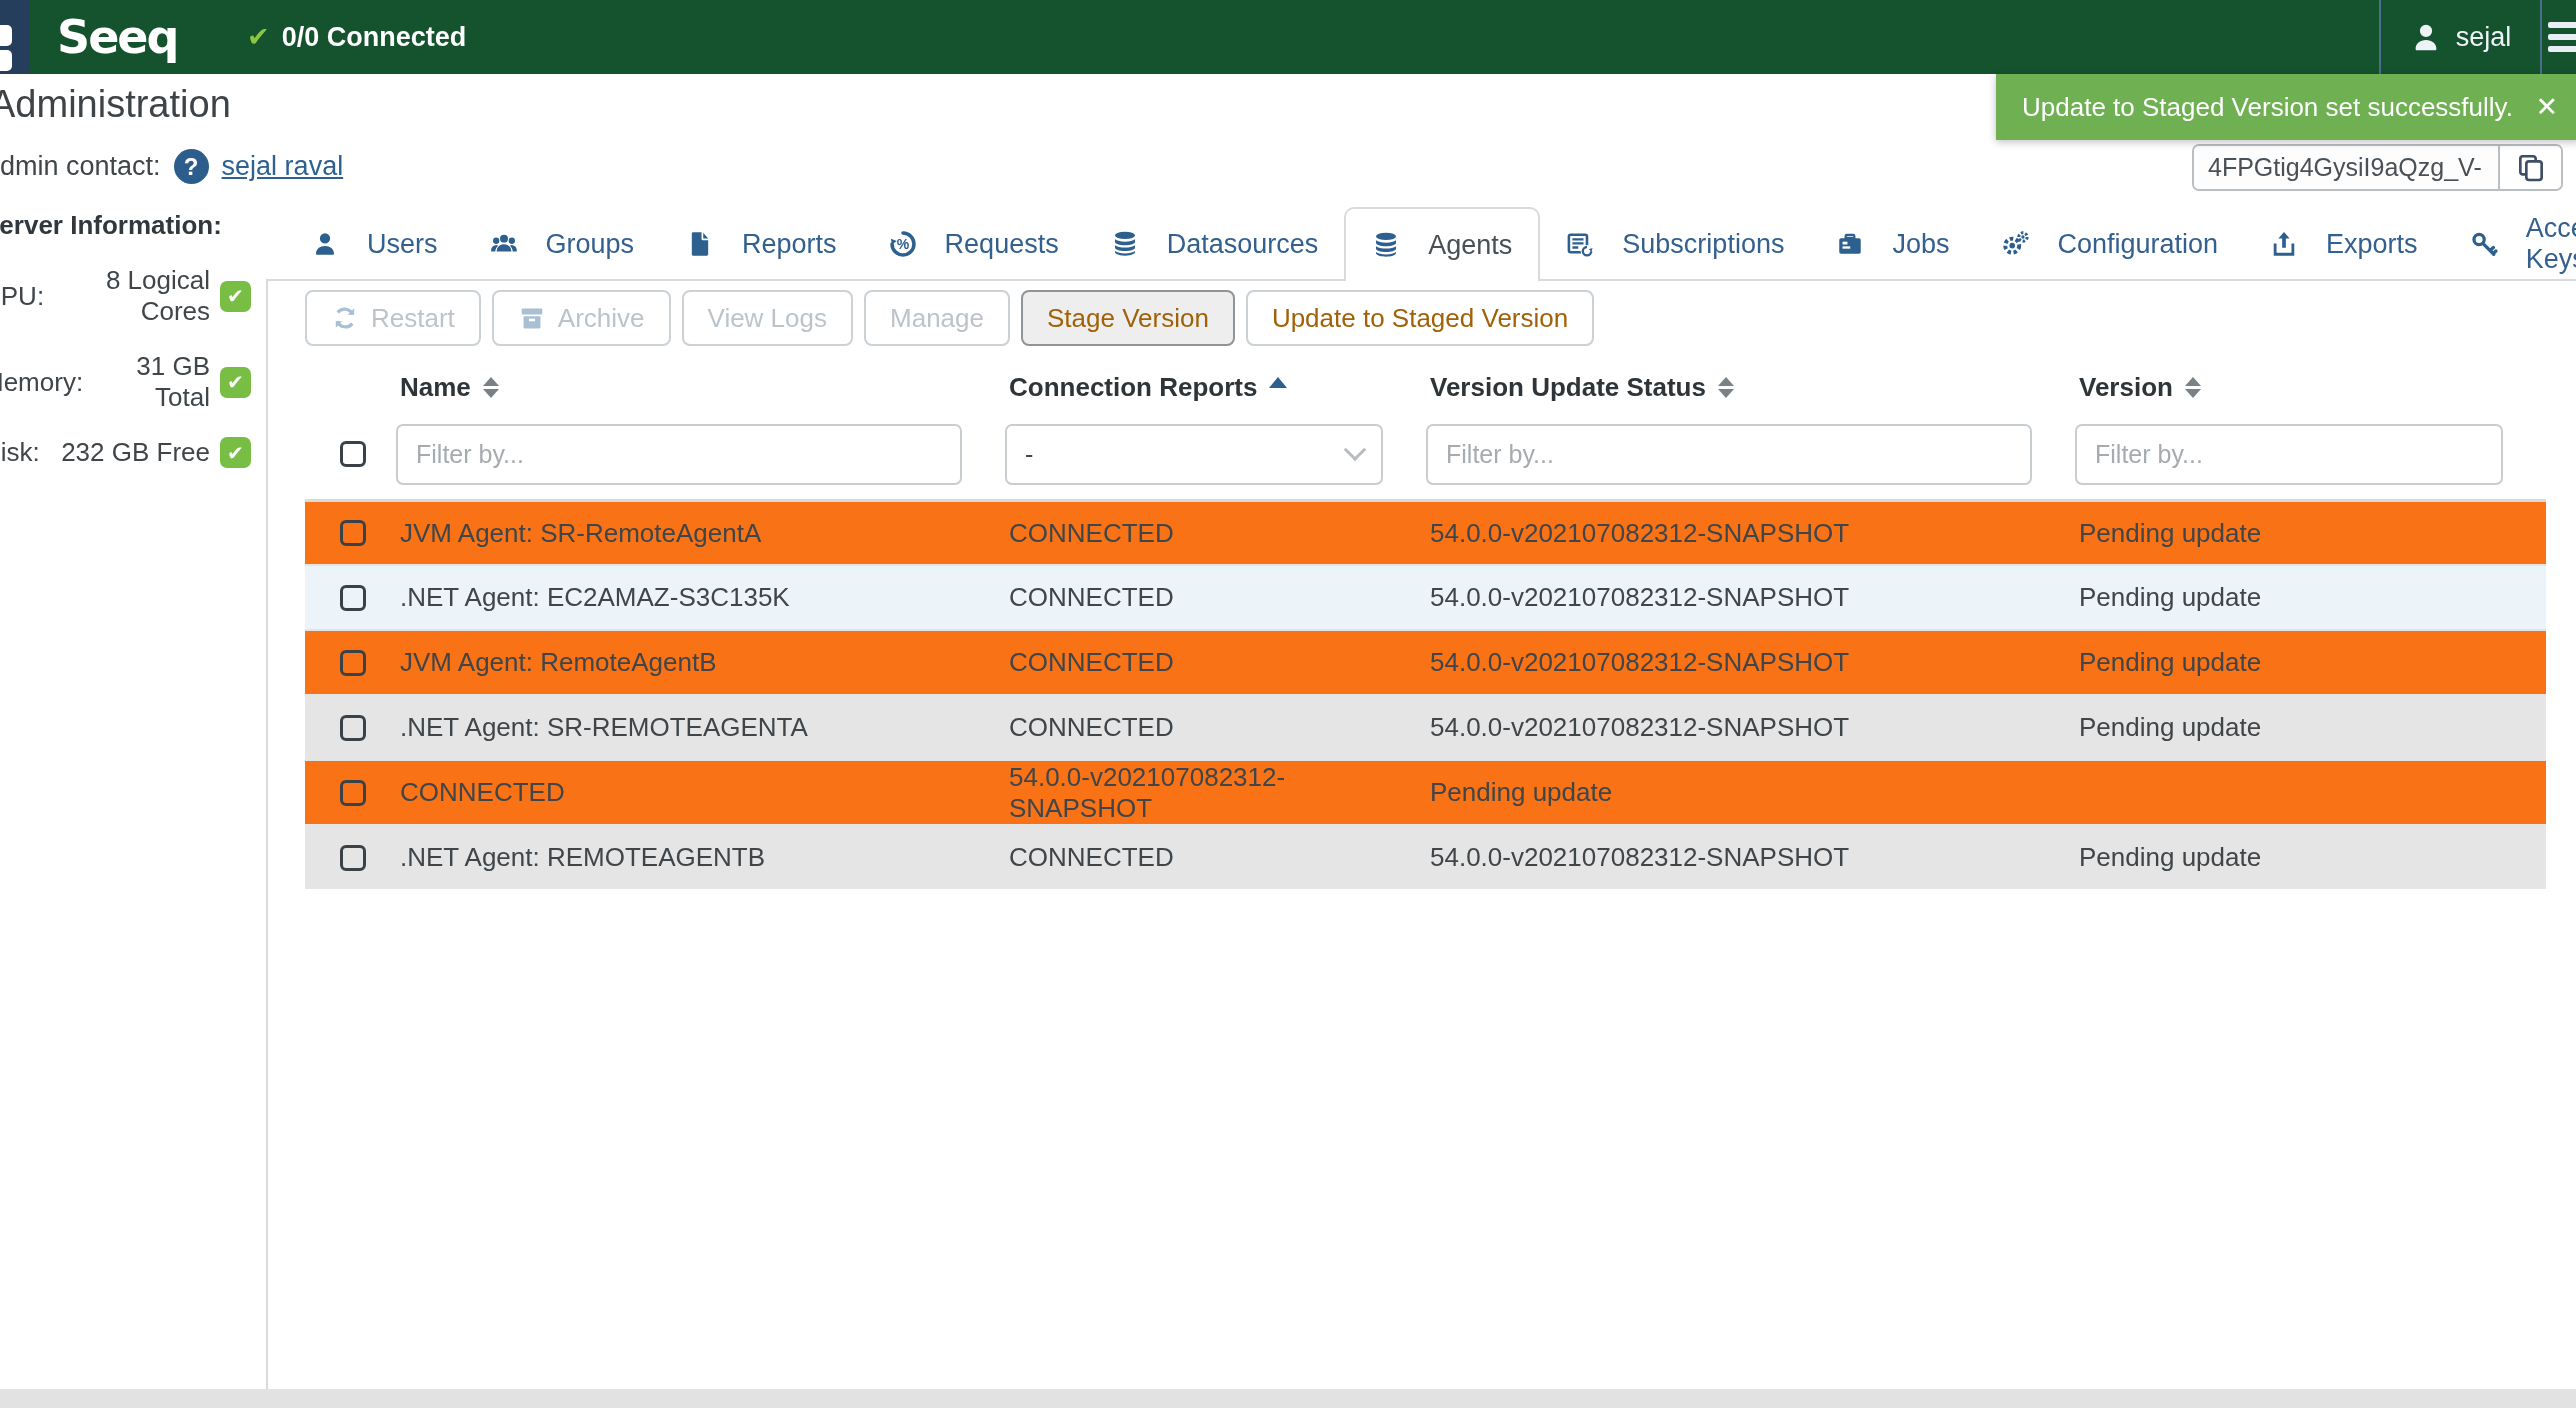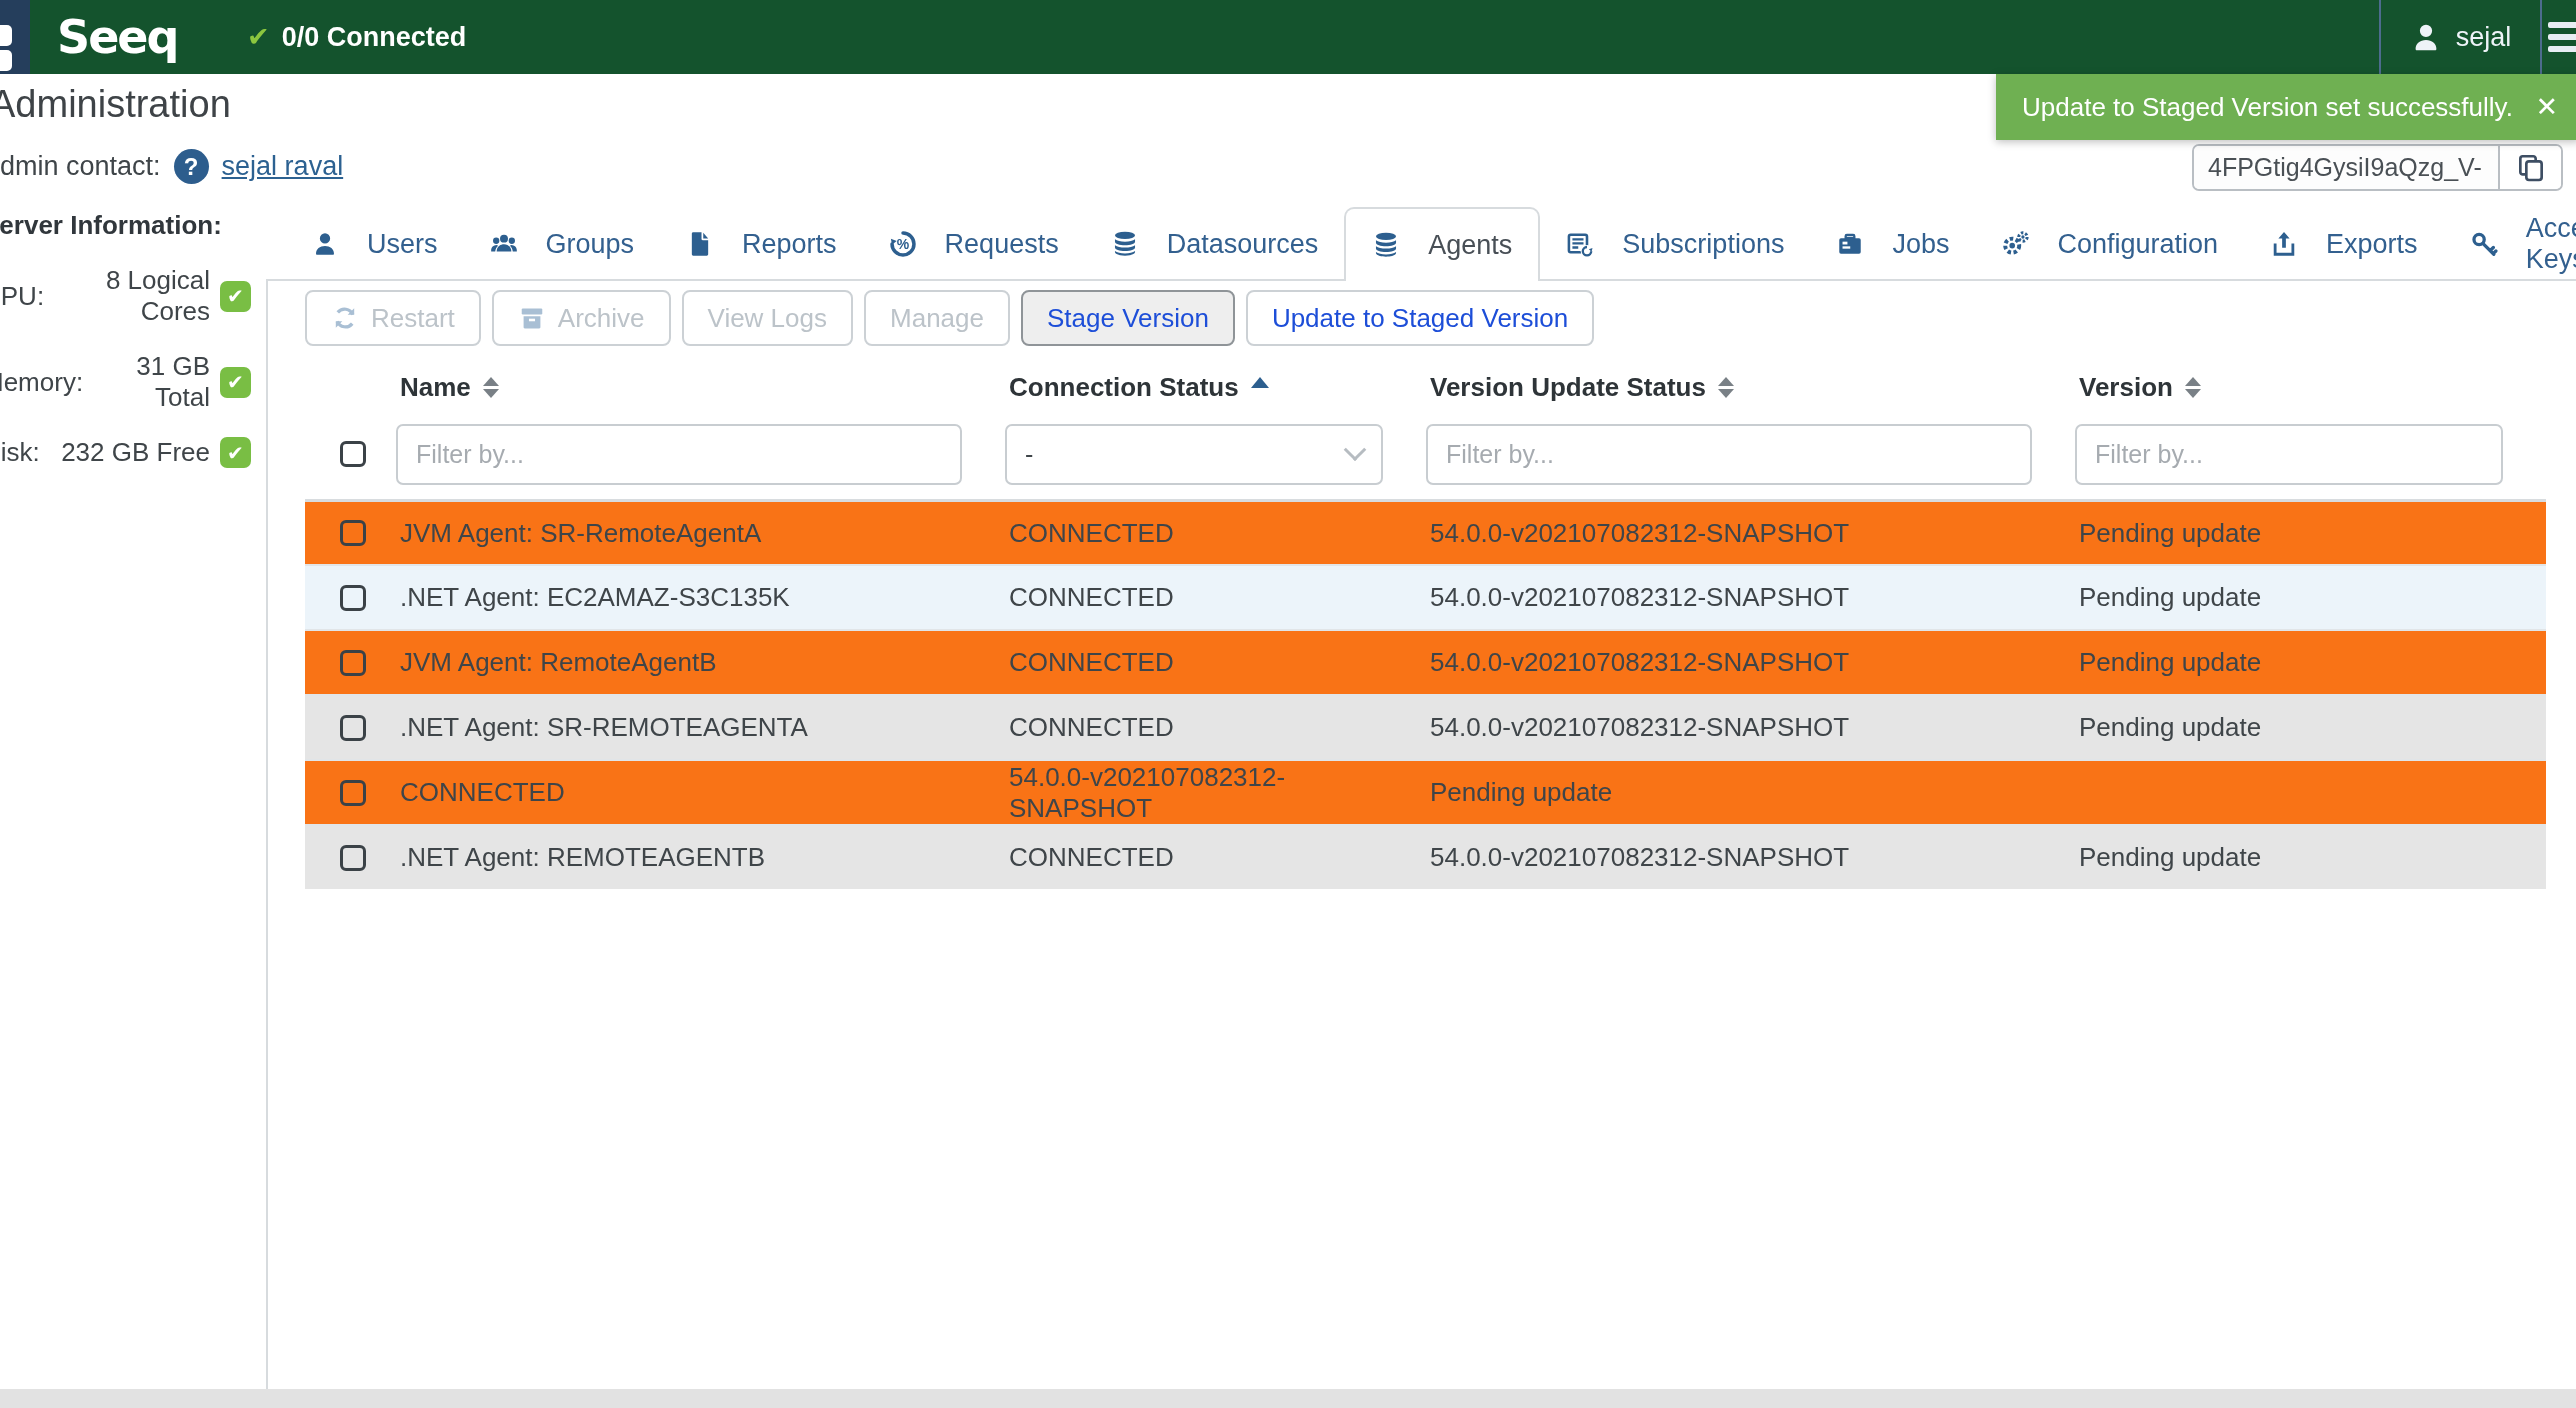--- a/index.html
+++ b/index.html
@@ -60,21 +60,21 @@
   .v-divider { position:absolute; left:266px; top:280px; width:2px; height:1109px; background:#D7DBDE; }
   .tabs { position:absolute; left:285px; top:207px; height:74px; display:flex; z-index:2; }
   .tab { display:flex; align-items:center; gap:28px; padding:0 26px; font-size:27px; color:#33608F; cursor:pointer; }
   .tab .tab-icon { width:28px; height:28px; color:#2D5F8F; display:flex; }
   .tab .tab-icon svg { width:28px; height:28px; fill:currentColor; }
   .tab.active { background:#fff; border:2px solid #D7DBDE; border-bottom:none; border-radius:10px 10px 0 0; color:#484F56; }
 
   
   .toolbar { position:absolute; left:305px; top:290px; display:flex; gap:11px; z-index:2; }
   .tbtn { height:56px; display:flex; align-items:center; gap:12px; padding:0 24px; font-size:26px;
-          background:#fff; border:2px solid #CCD1D5; border-radius:8px; color:#1d4ed8; cursor:pointer;
+          background:#fff; border:2px solid #CCD1D5; border-radius:8px; color:#a16207; cursor:pointer;
           font-family:inherit; }
   .tbtn.disabled { color:#BCC3C9; cursor:default; }
   .tbtn.pressed { background:#EEEEEE; border-color:#8F9498; }
   .tbtn .bicon { width:28px; height:28px; display:flex; color:#A9BFD4; }
   .tbtn .bicon svg { width:28px; height:28px; }
 
   
   .table { position:absolute; left:305px; top:365px; width:2241px; }
   .grid { display:grid; grid-template-columns:91px 609px 421px 649px 471px; }
   .th { display:flex; align-items:center; gap:12px; font-size:26px; font-weight:700; color:#2E3438; padding-left:4px; cursor:pointer; }
@@ -336,21 +336,21 @@
     <div class="grid thead" id="thead-row">
         <div></div>
         <div class="th">
           <span>Name</span>
           <span class="sort-both">
             <i class="up"></i>
             <i class="dn"></i>
           </span>
         </div>
         <div class="th">
-          <span>Connection Status</span>
+          <span>Connection Reports</span>
           <span class="sort-asc"></span>
         </div>
         <div class="th">
           <span>Version Update Status</span>
           <span class="sort-both">
             <i class="up"></i>
             <i class="dn"></i>
           </span>
         </div>
         <div class="th">

